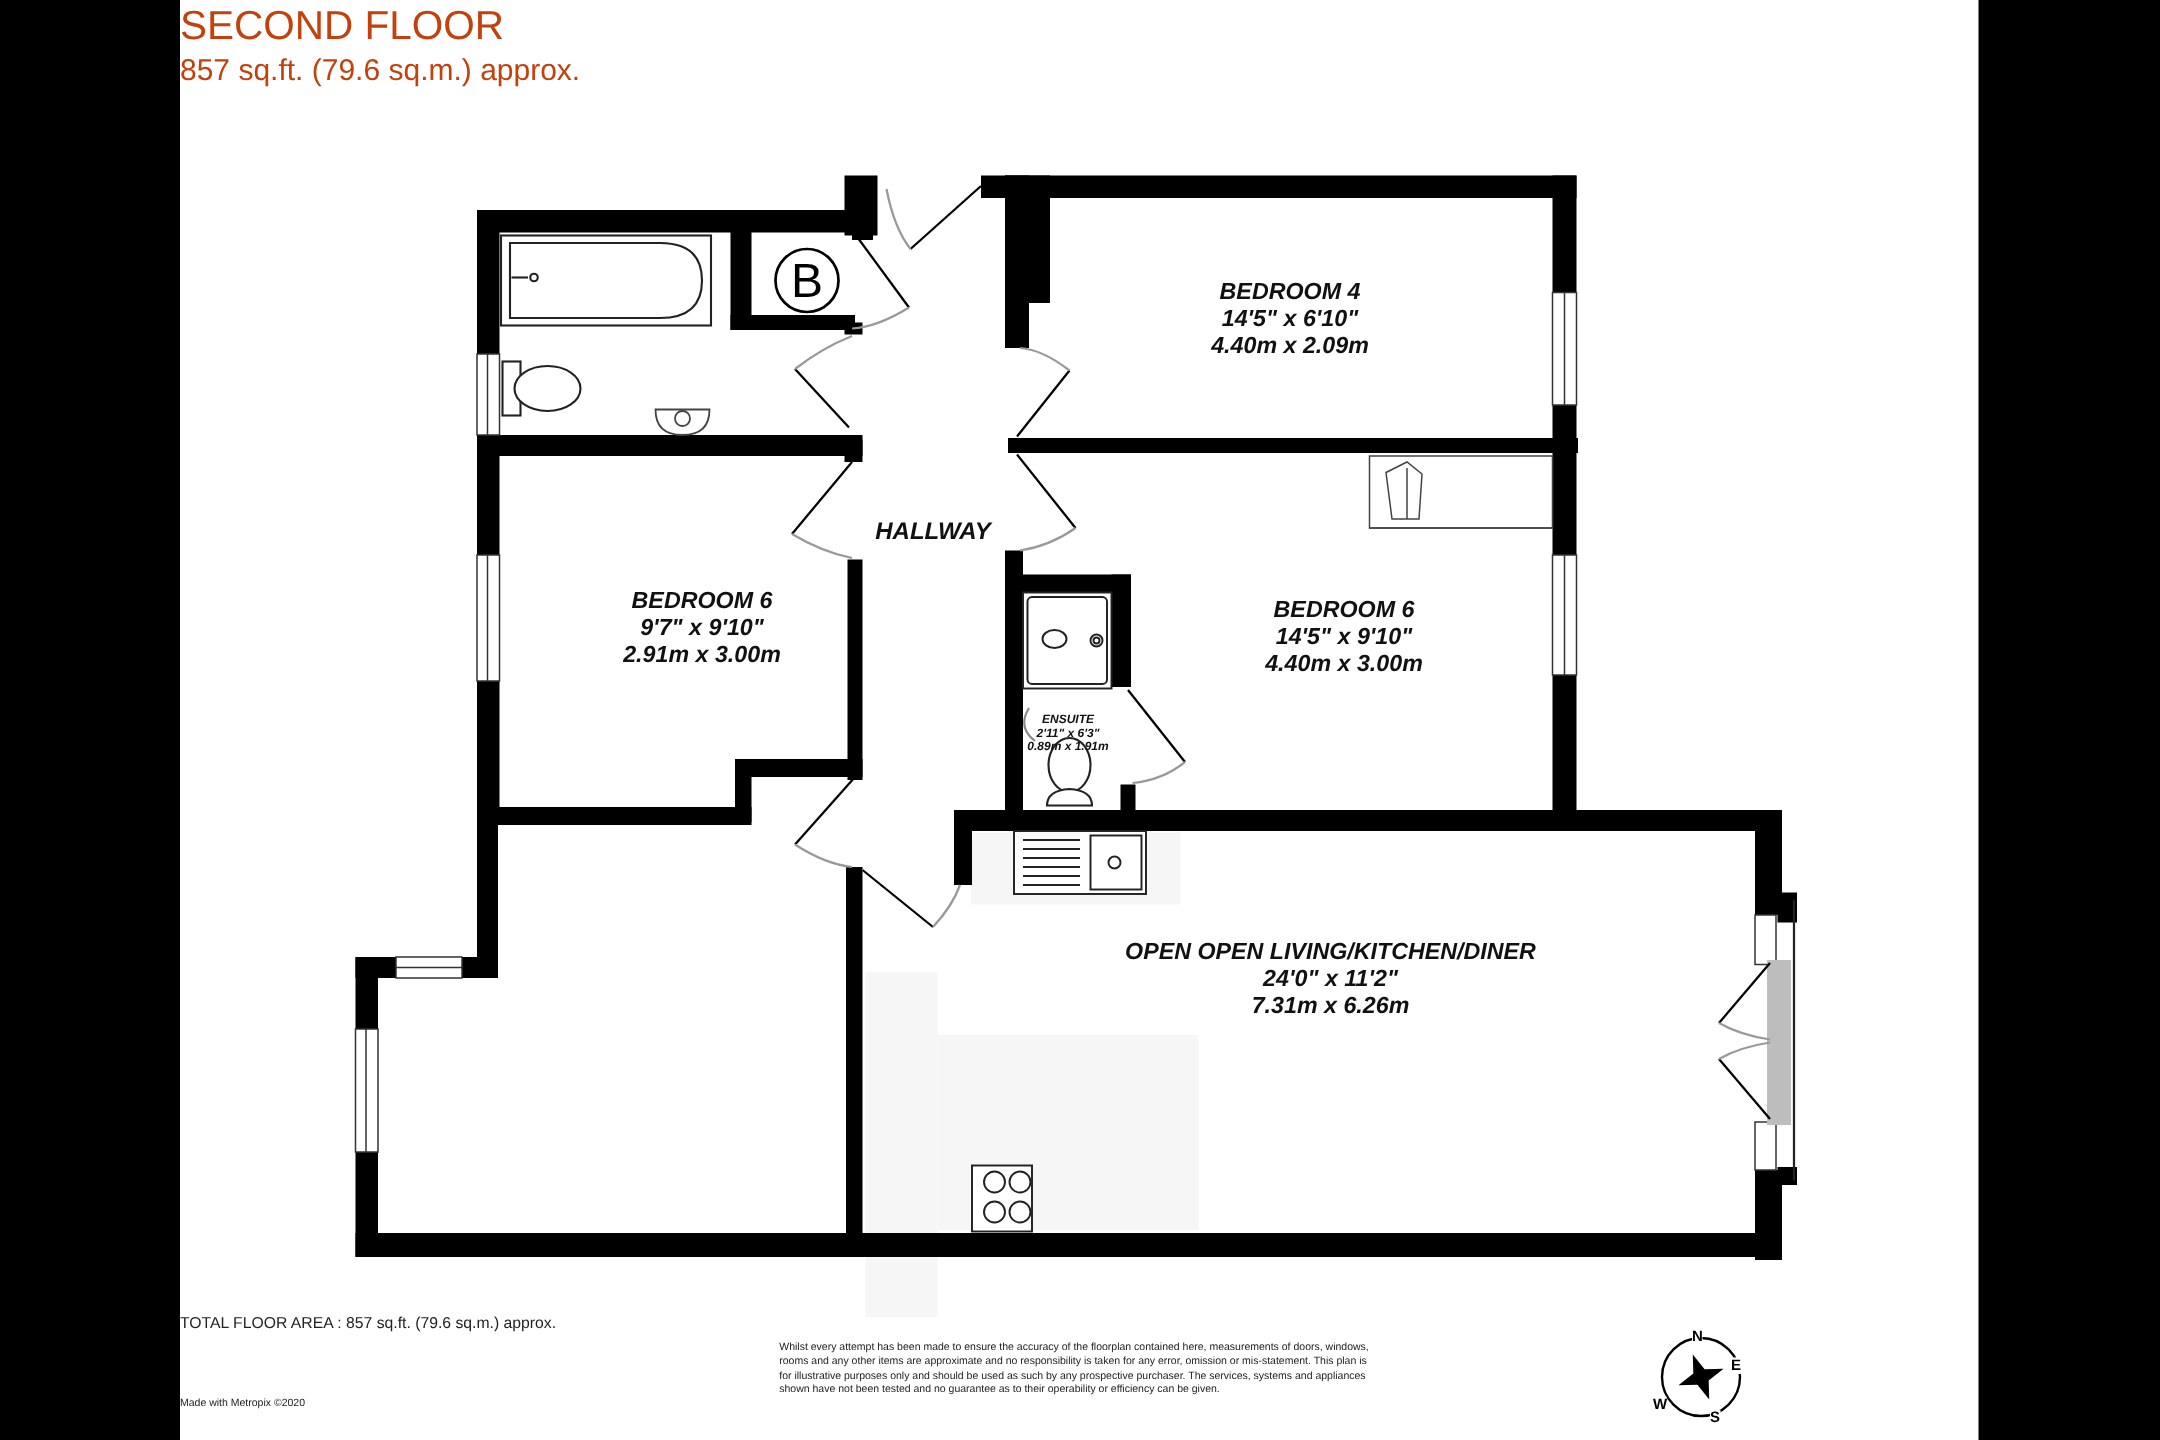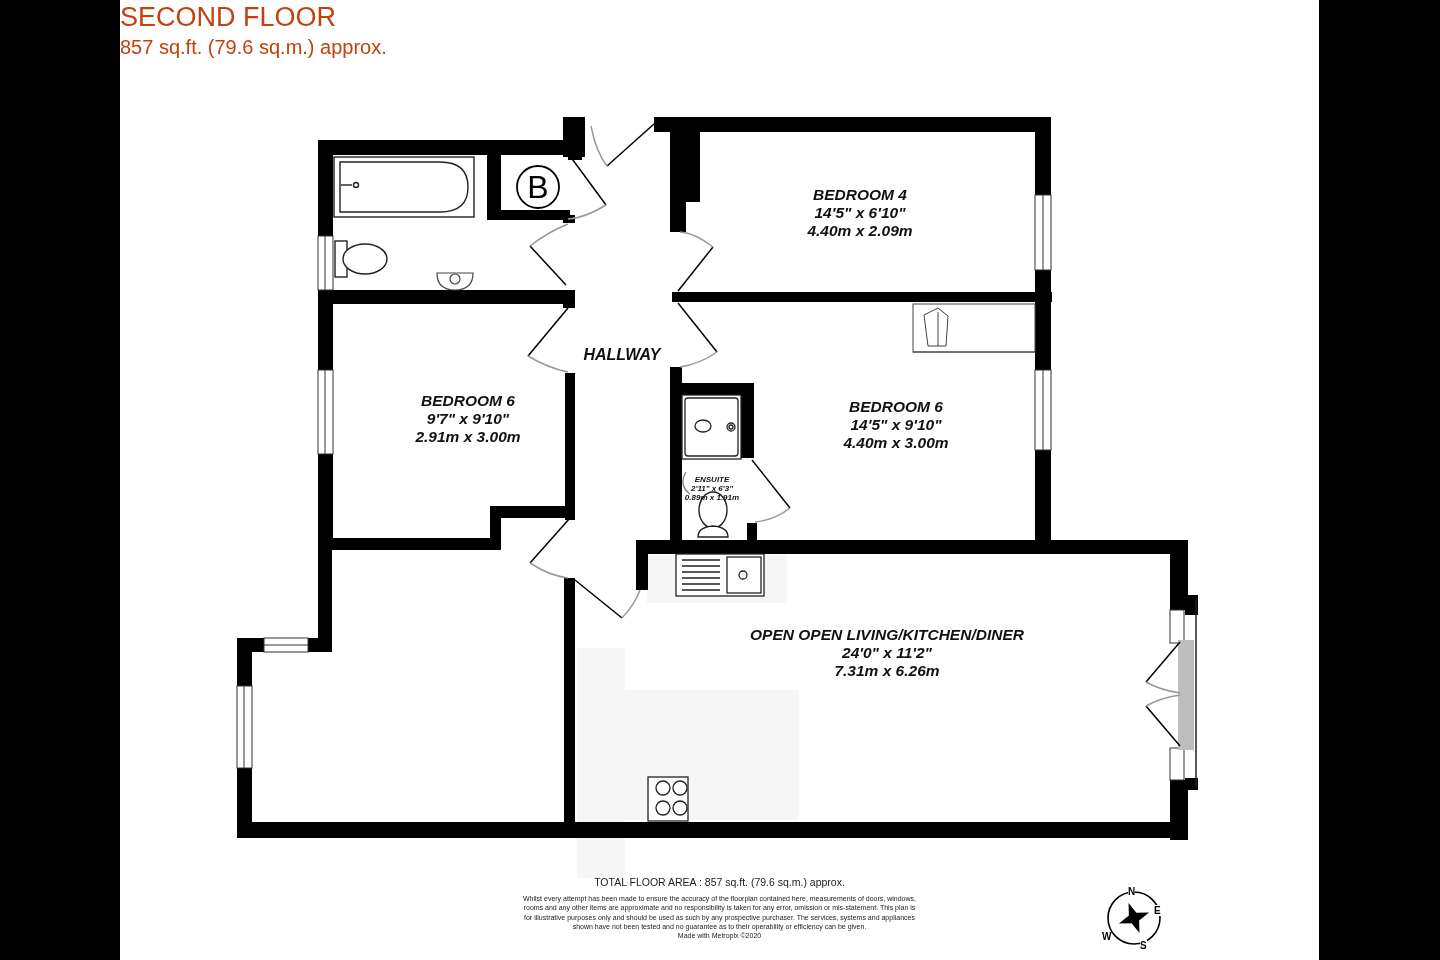--- a/index.html
+++ b/index.html
@@ -29,21 +29,21 @@
     position: absolute; text-align: center; font-weight: bold; color: #111;
     font-size: 15.5px; line-height: 18px; white-space: nowrap;
     transform: translateX(-50%);
     font-style: italic;
   }
   .room-label span { display: block; }
   .room-label.small { font-size: 8px; line-height: 9px; }
   .room-label.hall { font-size: 16px; }
 
   .footer {
-    position: absolute; left: 0; width: 100%; top: 876px; text-align: center; color: #222;
+    position: absolute; left: 0; width: 100%; top: 876px; text-align: left; color: #222;
   }
   .footer .total { font-size: 10.5px; display: block; margin-bottom: 6px; }
   .footer .disclaimer {
     font-size: 7px; line-height: 9.3px; display: block; width: 400px; margin: 0 auto;
   }
   .footer .credit { font-size: 7px; line-height: 9px; display: block; }
 
   .compass { position: absolute; left: 978px; top: 888px; width: 72px; height: 60px; }
 </style>
 </head>

